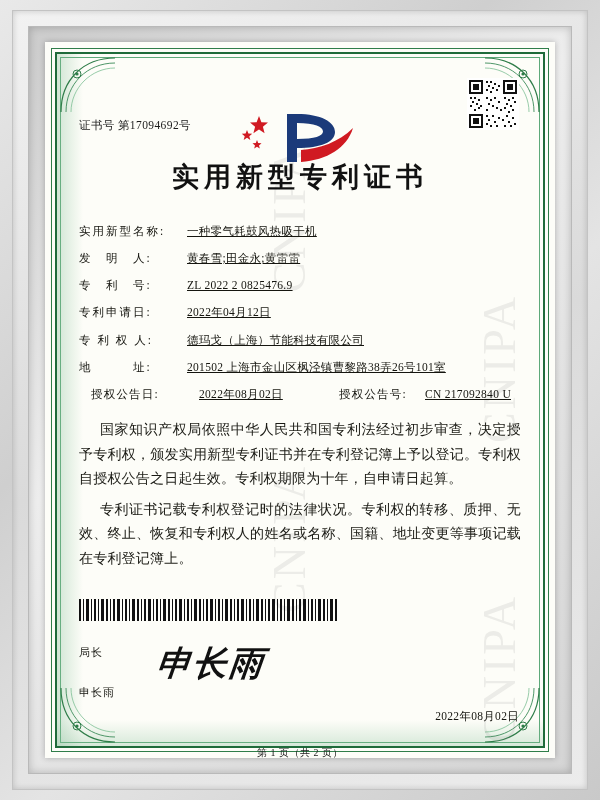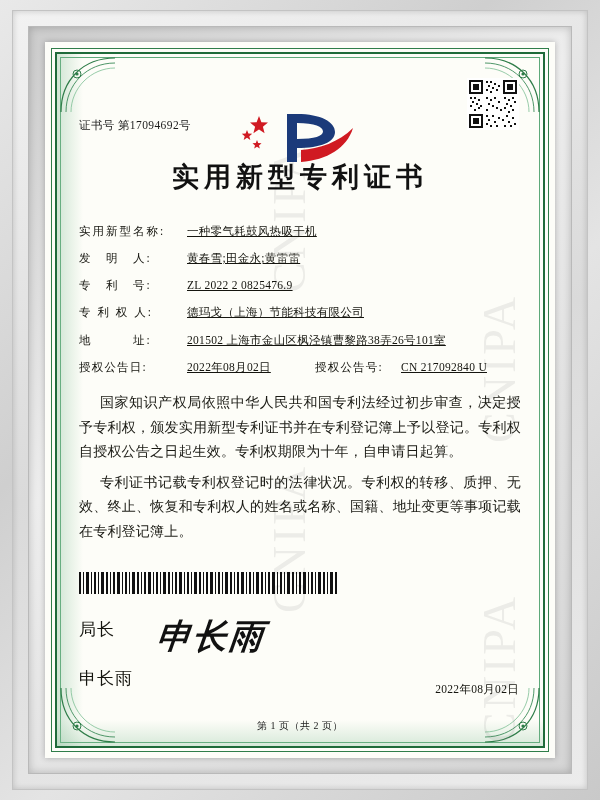--- a/index.html
+++ b/index.html
@@ -152,21 +152,21 @@
     flex: 0 0 108px;
     letter-spacing: 2px;
     white-space: nowrap;
   }
   .val {
     flex: 1;
     letter-spacing: .3px;
     text-decoration: underline;
   }
   .row-split { display:flex; align-items:baseline; margin-bottom: 14.5px; }
-  .half { display:flex; align-items:flex-end; }
+  .half { display:flex; align-items:flex-end;margin-left:12px; }
   .half.first { width: 236px; flex:0 0 236px; }
   .half .lbl2 { width: 108px; flex:0 0 108px; letter-spacing: 1.2px; white-space:nowrap;}
   .half .lbl3 { width: 86px; flex:0 0 86px; letter-spacing: 1.2px; white-space:nowrap;}
 
   .para {
     margin-top: 18px;
     font-size: 14px;
     line-height: 1.75;
     text-align: justify;
     text-indent: 21px;
@@ -181,21 +181,21 @@
     height: 22px;
     width: 260px;
   }
 
   .sign-block {
     margin-top: 22px;
     position: relative;
     height: 62px;
   }
   .sign-label {
-    font-size: 17px;
+    font-size: 11px;
     line-height: 1.45;
     letter-spacing: 1px;
     color: #15150f;
     margin-top: 24px;
   }
   .signature {
     position: absolute;
     left: 78px; top: -4px;
     font-size: 34px;
     font-family: "Liberation Serif", serif;
@@ -375,20 +375,24 @@
         <div class="row">
           <div class="lbl">发　明　人:</div>
           <div class="val">黄春雪;田金永;黄雷雷</div>
         </div>
 
         <div class="row">
           <div class="lbl">专　利　号:</div>
           <div class="val">ZL 2022 2 0825476.9</div>
         </div>
 
+        <div class="row">
+          <div class="lbl">专利申请日:</div>
+          <div class="val">2022年04月12日</div>
+        </div>
 
         <div class="row">
           <div class="lbl">专 利 权 人:</div>
           <div class="val">德玛戈（上海）节能科技有限公司</div>
         </div>
 
         <div class="row">
           <div class="lbl">地　　　址:</div>
           <div class="val">201502 上海市金山区枫泾镇曹黎路38弄26号101室</div>
         </div>

